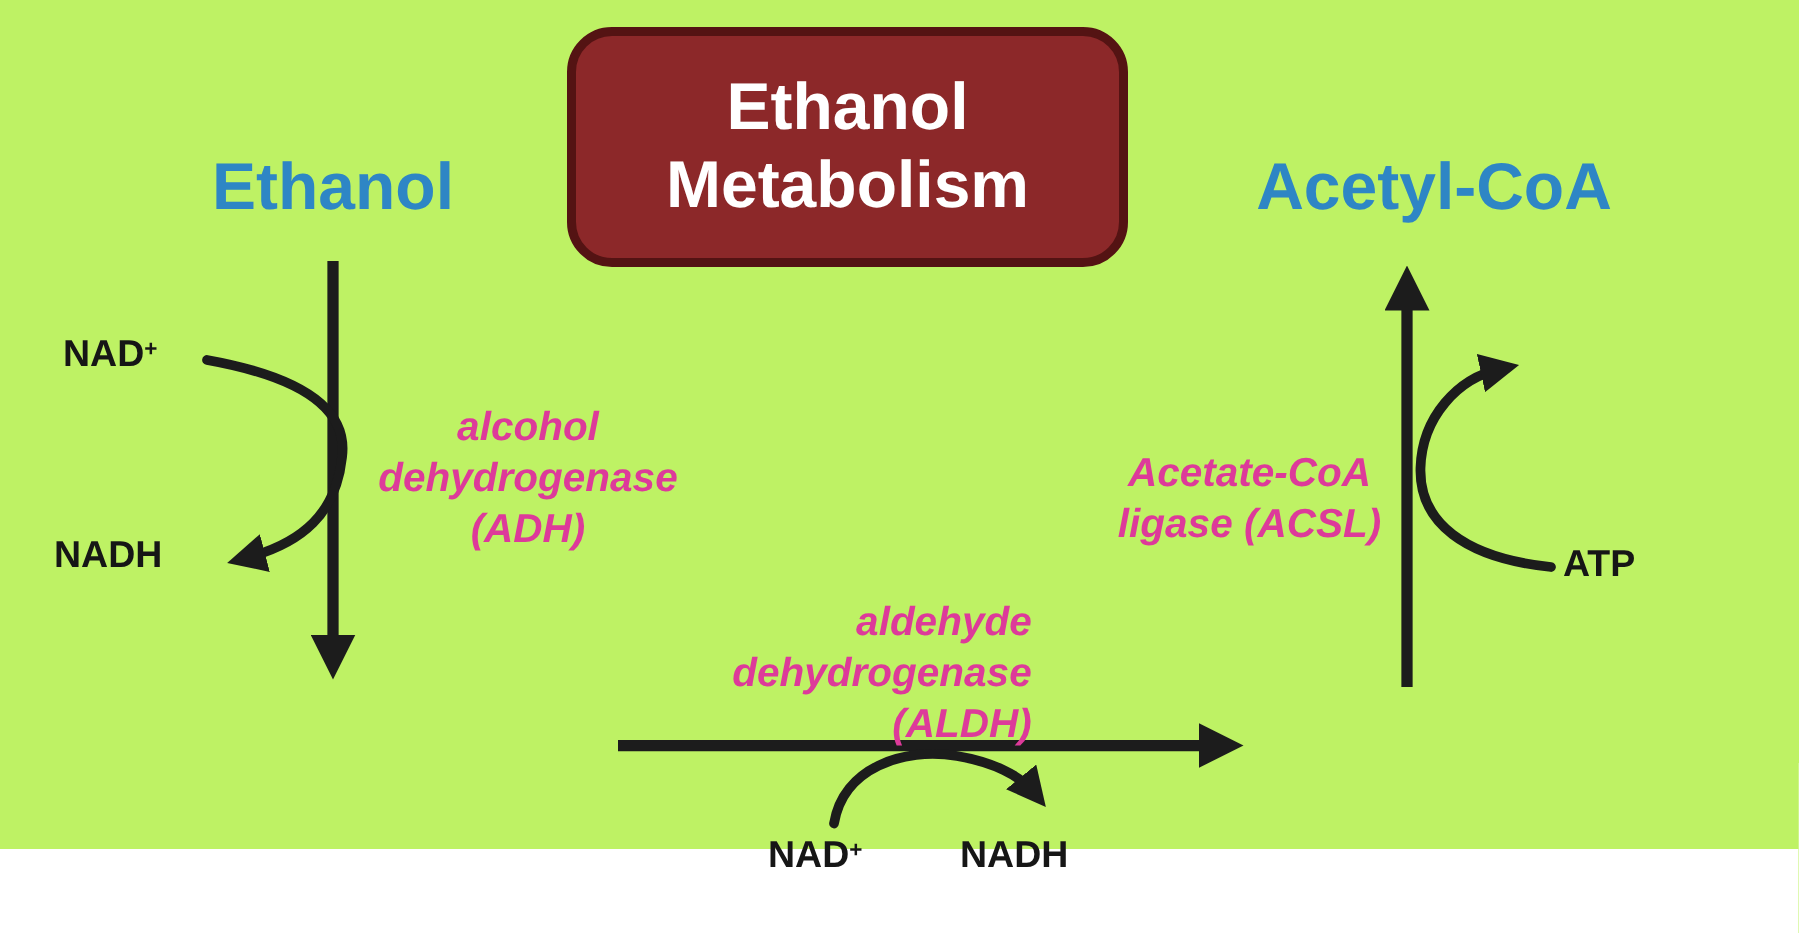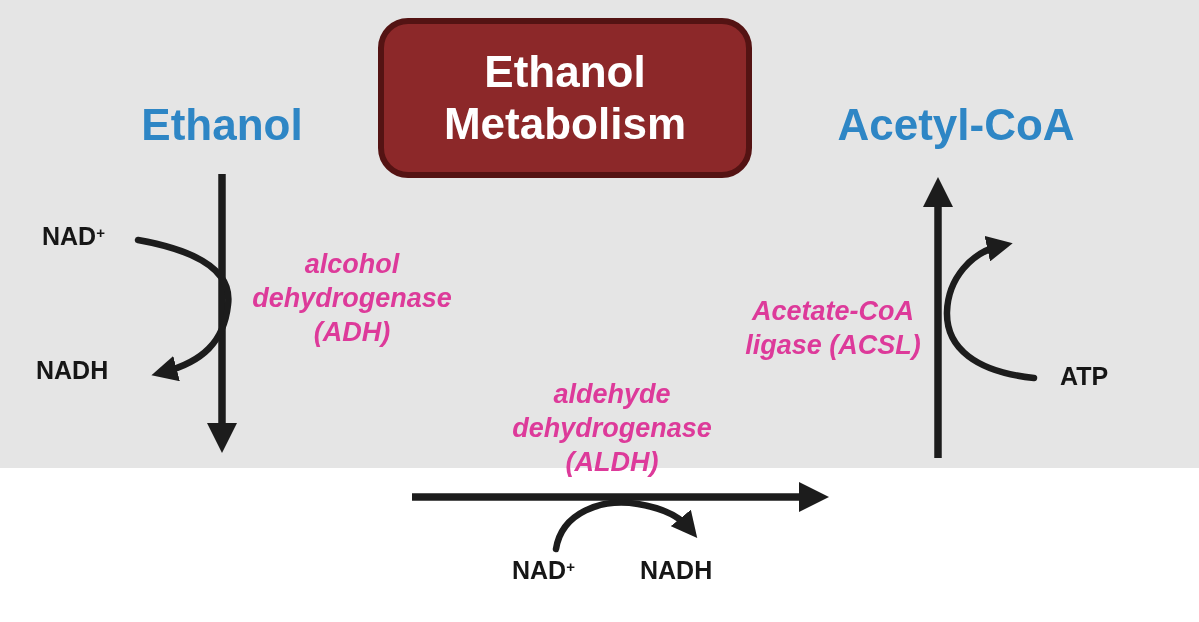--- a/index.html
+++ b/index.html
@@ -5,22 +5,22 @@
   * { margin: 0; padding: 0; box-sizing: border-box; }
   html, body { width: 1199px; height: 622px; }
   body {
     background: #ffffff;
     font-family: "Liberation Sans", "DejaVu Sans", sans-serif;
     overflow: hidden;
   }
   .stage {
     position: relative;
     width: 1199px;
-    height: 468px;
-    background: #e5e5e5;
+    height: 566px;
+    background: #bef264;
   }
   .arrows {
     position: absolute;
     left: 0; top: 0;
     width: 1199px; height: 622px;
   }
   .arrows path.main {
     fill: none;
     stroke: #1c1c1c;
     stroke-width: 7.5;
@@ -66,37 +66,38 @@
   .enzyme {
     position: absolute;
     color: #dd3a9a;
     font-weight: bold;
     font-style: italic;
     font-size: 27px;
     line-height: 1.25;
     text-align: center;
     white-space: pre-line;
     transform: translateX(-50%);
+    margin-top: 20px;
   }
   .e-adh  { left: 352px; top: 248px; }
-  .e-aldh { left: 612px; top: 378px; }
-  .e-acsl { left: 833px; top: 295px; }
+  .e-aldh { left: 588px; top: 378px; text-align: right; }
+  .e-acsl { left: 833px; top: 279px; }
   .cofactor {
     position: absolute;
     color: #161616;
     font-weight: bold;
     font-size: 25px;
     white-space: nowrap;
   }
   .c-nad-left    { left: 42px;   top: 222px; }
   .c-nadh-left   { left: 36px;   top: 356px; }
   .c-nad-bottom  { left: 512px;  top: 556px; }
   .c-nadh-bottom { left: 640px;  top: 556px; }
   .c-adp         { left: 1016px; top: 226px; }
-  .c-atp         { left: 1042px; top: 362px; margin-left: 18px; }
+  .c-atp         { left: 1042px; top: 362px; }
   .cofactor sup {
     font-size: 0.6em;
     vertical-align: baseline;
     position: relative;
     top: -0.5em;
   }
   .cofactor sub {
     font-size: 0.6em;
     vertical-align: baseline;
     position: relative;

